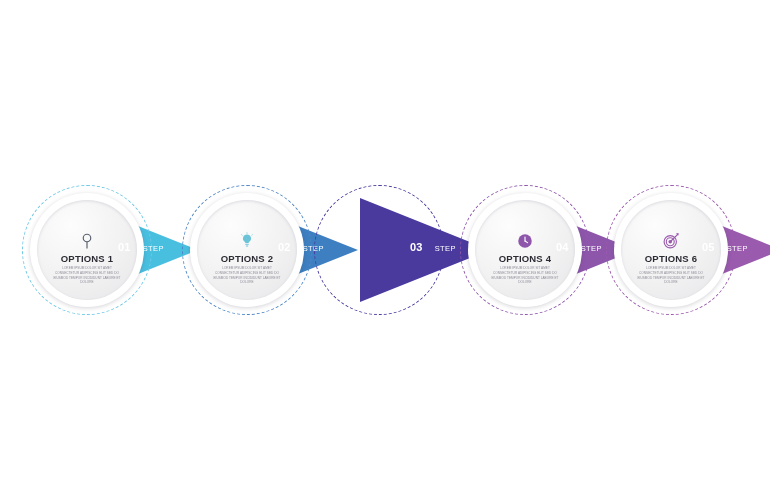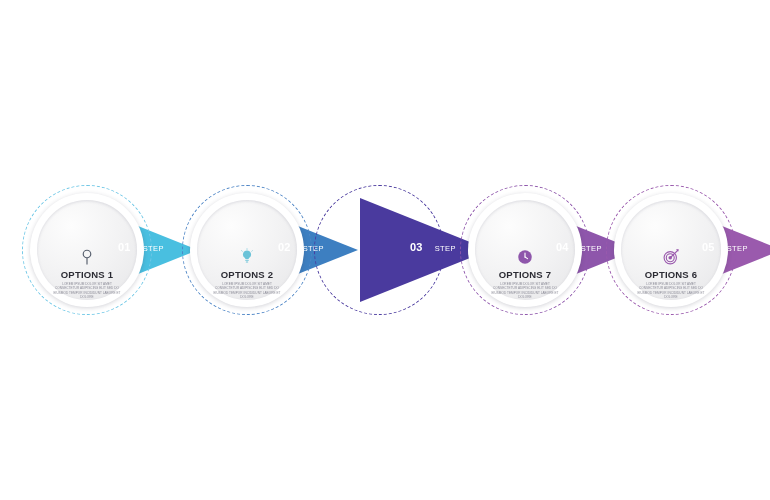--- a/index.html
+++ b/index.html
@@ -74,21 +74,21 @@
     top: 7px;
     width: 100px;
     height: 100px;
     border-radius: 50%;
     background: radial-gradient(circle at 34% 26%, #fdfdfd 0%, #f2f2f3 52%, #e6e6e8 100%);
     box-shadow: inset 0 1px 3px rgba(120,120,140,0.22);
     box-sizing: border-box;
     display: flex;
     flex-direction: column;
     align-items: center;
-    justify-content: flex-end;
+    justify-content: center;
     padding-top: 17px;
   }
 
   .step-icon {
     width: 18px;
     height: 18px;
     display: block;
     margin-bottom: 3px;
   }
   .step-icon svg { display: block; width: 18px; height: 18px; }
@@ -213,21 +213,21 @@
     <div class="dashed-ring" id="ring-3" style="border-color:#8e56ab;"></div>
     <div class="circle-outer">
       <div class="circle-inner">
         <span class="step-icon">
           <svg viewBox="0 0 24 24" xmlns="http://www.w3.org/2000/svg">
             <circle cx="12" cy="12" r="9" fill="#8e56ab"></circle>
             <line x1="12" y1="12" x2="12" y2="6.8" stroke="#ffffff" stroke-width="1.5" stroke-linecap="round"></line>
             <line x1="12" y1="12" x2="15.4" y2="14.2" stroke="#ffffff" stroke-width="1.5" stroke-linecap="round"></line>
           </svg>
         </span>
-        <div class="options-title">OPTIONS 7</div>
+        <div class="options-title">OPTIONS 4</div>
         <div class="options-desc">LOREM IPSUM DOLOR SIT AMET CONSECTETUR ADIPISCING ELIT SED DO EIUSMOD TEMPOR INCIDIDUNT LABORE ET DOLORE</div>
       </div>
     </div>
     <div class="step-label">
       <span class="step-num">04</span><span class="step-word">STEP</span>
     </div>
   </div>
 
   <div class="step-group" id="step-4" style="left:606px;">
     <div class="arrow-wrap">

